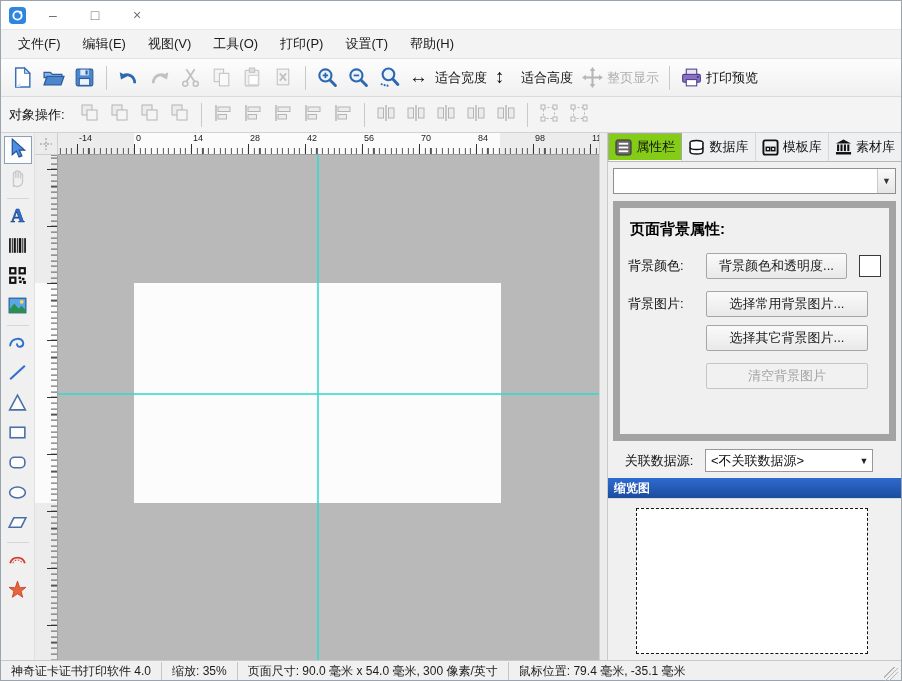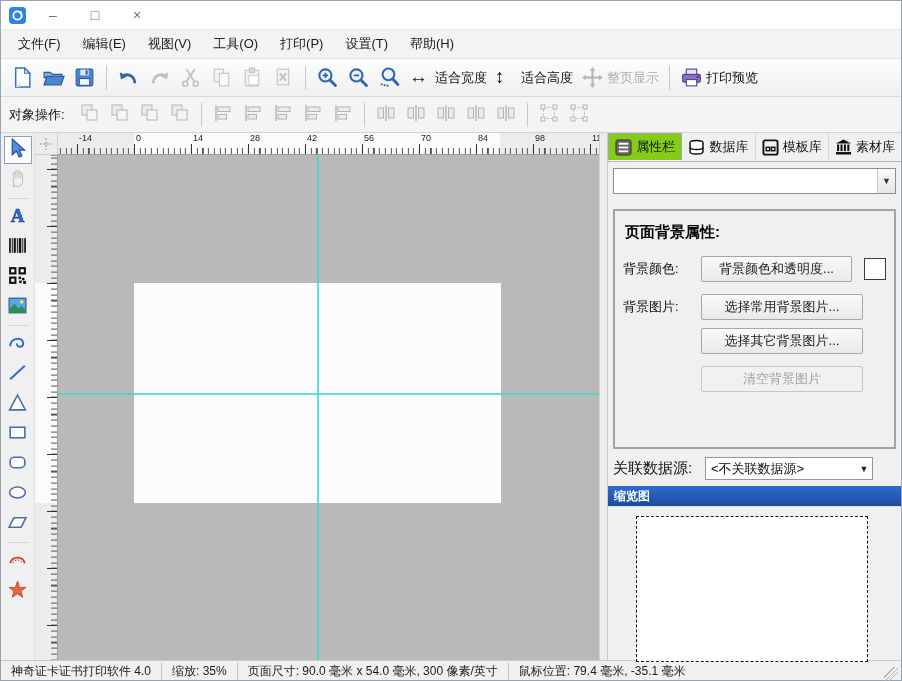--- a/index.html
+++ b/index.html
@@ -89,32 +89,32 @@
   .tabs { height:29px; display:flex; background:#eef0f1; border-bottom:1px solid #b8b8b8; flex:0 0 auto; }
   .tab { flex:1 1 0; display:flex; align-items:center; justify-content:center; gap:4px; font-size:13px; color:#111;
          border-right:1px solid #d8d8d8; }
   .tab svg { width:17px; height:17px; }
   .tab.active { background:#84cc16; border:1px solid #a8a8a8; border-bottom:1px solid #ffffff; }
   .combo-row { padding:6px 5px 5px 5px; flex:0 0 auto; }
   .combo { height:26px; background:#fff; border:1px solid #8f8f8f; display:flex; align-items:center; }
   .combo-text { flex:1 1 auto; font-size:13px; padding:0 5px; color:#111; }
   .combo-btn { width:18px; height:24px; border-left:1px solid #c9c9c9; background:linear-gradient(#fafafa,#e6e6e6);
                display:flex; align-items:center; justify-content:center; font-size:9px; color:#333; }
-  .groupbox { margin:10px 5px 0 5px; border:2px solid #a3a3a3; height:240px; padding:10px 8px; flex:0 0 auto; background:#f0f0f0; }
+  .groupbox { margin:2px 5px 0 5px; border:7px solid #a3a3a3; height:240px; padding:10px 8px; flex:0 0 auto; background:#f0f0f0; }
   .gb-head { font-size:15px; font-weight:bold; color:#000; margin:2px 0 14px 2px; }
   .prow { display:flex; align-items:center; margin-bottom:8px; }
   .plabel { width:78px; font-size:13px; color:#111; flex:0 0 auto; }
   .pbtn { width:162px; height:26px; font-size:13px; color:#1a1a1a; background:linear-gradient(#fafafa,#e9e9e9);
           border:1px solid #a6a6a6; border-radius:2px; display:flex; align-items:center; justify-content:center; }
   .pbtn.disabled { color:#a3a3a3; background:#f1f1f1; border-color:#c6c6c6; }
   .swatch { width:22px; height:22px; background:#ffffff; border:1px solid #3a3a3a; margin-left:12px; flex:0 0 auto; }
   .spacer78 { width:78px; flex:0 0 auto; }
 
   .ds-row { display:flex; align-items:center; padding:8px 5px 6px 5px; flex:0 0 auto; }
-  .ds-label { font-size:15px; color:#111; width:92px; flex:0 0 auto; }
+  .ds-label { font-size:13px; color:#111; width:92px; flex:0 0 auto;text-align:center; }
   .ds-select { width:168px; height:23px; background:#fff; border:1px solid #979797; display:flex; align-items:center; }
   .ds-value { flex:1 1 auto; font-size:13px; color:#111; padding:0 5px; white-space:nowrap; overflow:hidden; }
   .ds-arrow { width:16px; font-size:9px; color:#222; text-align:center; }
 
   .thumb-header { height:20px; background:linear-gradient(#2f6ad0,#1a4d9e); color:#fff; font-size:12px; font-weight:bold;
                   line-height:20px; padding-left:6px; flex:0 0 auto; }
   .thumb-area { flex:1 1 auto; position:relative; background:#f0f0f0; border-top:1px solid #dcdcdc; }
   .thumb-page { position:absolute; left:28px; top:9px; width:232px; height:146px; background:#ffffff; border:1px dashed #111; }
 
   

